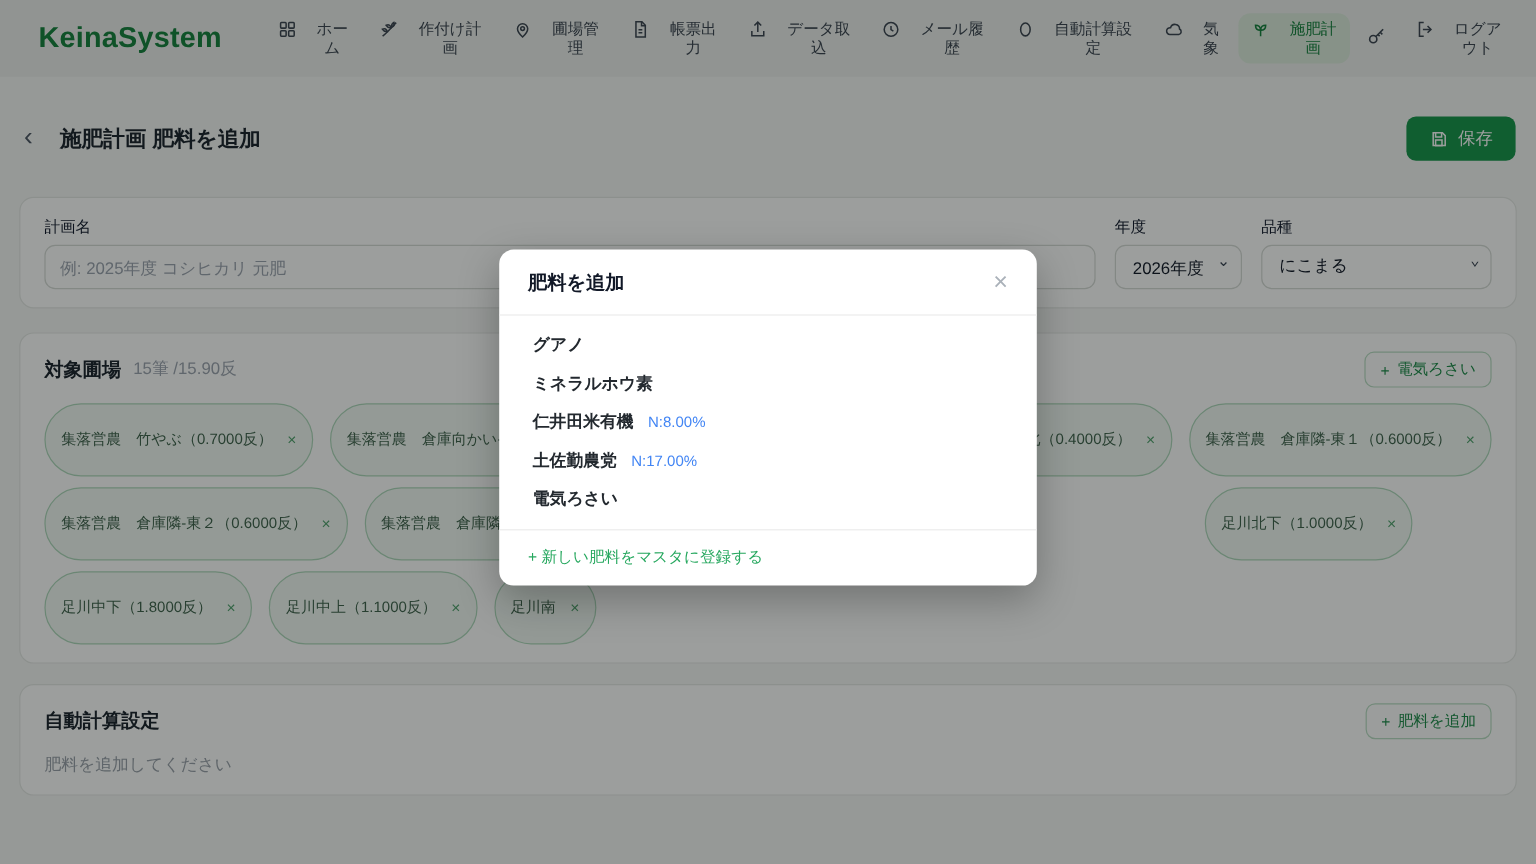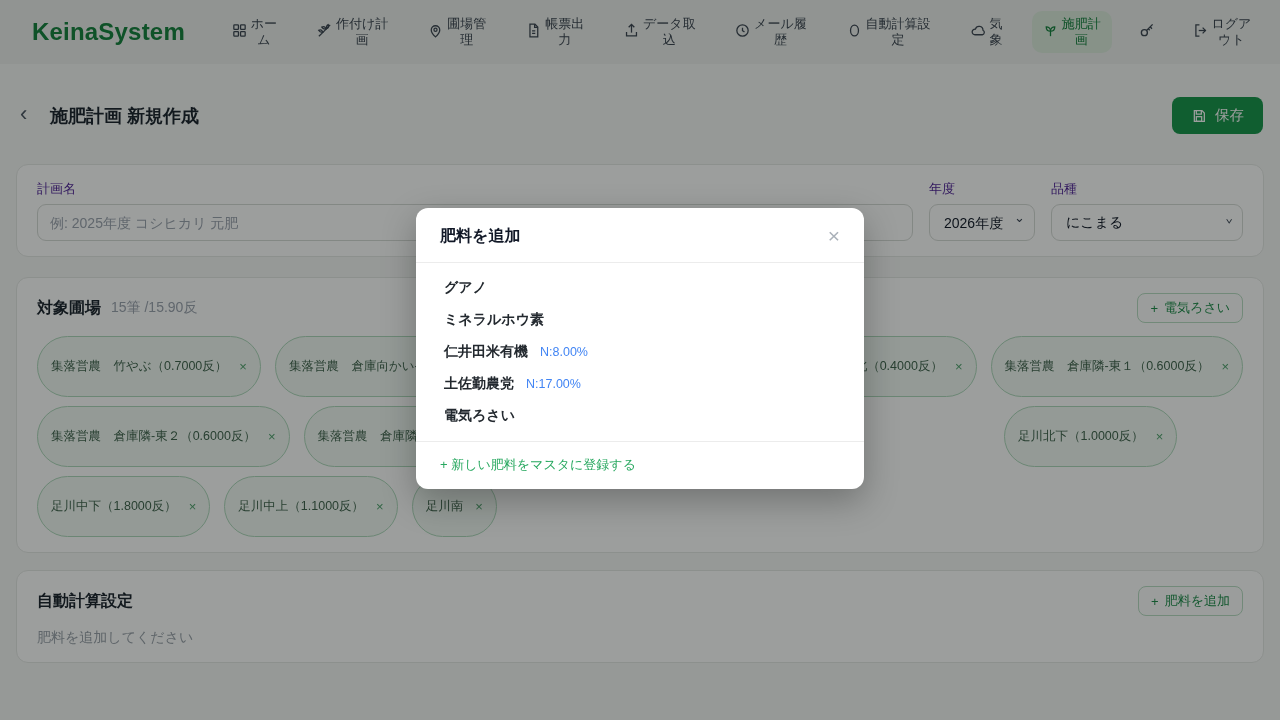--- a/index.html
+++ b/index.html
@@ -3,38 +3,38 @@
 <meta charset="utf-8">
 <style>
   * { margin:0; padding:0; box-sizing:border-box; }
   html,body { width:1280px; height:720px; overflow:hidden; }
   body { font-family:"Liberation Sans", sans-serif; background:#f6f7f6; color:#1f2937; }
 
   
   .nav { height:64px; background:#edefed; display:flex; align-items:center; padding:0 18px 0 32px; }
   .brand { font-size:24px; font-weight:bold; color:#15803d; letter-spacing:.2px; margin-right:36px; white-space:nowrap; }
   .nav-menu { flex:1; display:flex; align-items:center; justify-content:space-between; }
-  .nav-item { display:flex; align-items:center; gap:2px; padding:5px 10px; border-radius:10px; color:#3b4450; cursor:pointer; }
+  .nav-item { display:flex; gap:15px; padding:5px 10px; border-radius:10px; color:#3b4450; cursor:pointer; }
   .nav-item svg { flex:0 0 auto; color:#3b4450; }
   .nav-item .lbl { font-size:13px; line-height:1.25; text-align:center; }
   .nav-item.active { background:#dcebdd; color:#15803d; }
   .nav-item.active svg { color:#15803d; }
   .w2{width:28px}.w3{width:41px}.w4{width:54px}.w5{width:67px}.w1{width:15px}
   .nav-icon-btn { padding:8px; border-radius:10px; color:#3b4450; cursor:pointer; display:flex; }
 
   
   .page-head { display:flex; align-items:center; margin:33px 17px 0 20px; }
   .back { font-size:22px; color:#4b5563; width:26px; cursor:pointer; line-height:1; padding-bottom:3px; }
   .page-title { font-size:18px; font-weight:bold; color:#1a222c; margin-left:4px; }
   .save-btn { margin-left:auto; background:#16944a; color:#fff; border:none; border-radius:8px; height:37px; padding:0 19px; font-size:14.5px; display:flex; align-items:center; gap:8px; cursor:pointer; font-family:inherit; }
 
   
   .card { background:#fff; border:1px solid #e5e8e5; border-radius:12px; margin:0 16px; padding:15px 20px; }
   .card1 { margin-top:30px; display:flex; gap:16px; }
-  .field label { display:block; font-size:13px; color:#4c1d95; margin-bottom:6px; }
+  .field label { display:block; font-size:13px; color:#0f172a; margin-bottom:6px; }
   .field-name { flex:1; }
   .field-name input { width:100%; height:37px; border:1px solid #d6dad6; border-radius:9px; padding:0 12px; font-size:14px; font-family:inherit; background:#fff; color:#1f2937; }
   .field-name input::placeholder { color:#9ca3af; }
   .sel-wrap { position:relative; }
   .sel-wrap select { appearance:none; -webkit-appearance:none; height:37px; width:100%; border:1px solid #d6dad6; border-radius:9px; padding:0 26px 0 14px; font-size:14px; font-family:inherit; background:#fff; color:#111827; cursor:pointer; }
   .sel-wrap .chev { position:absolute; right:10px; top:6px; font-size:13px; color:#374151; pointer-events:none; }
   .field-year { width:106px; }
   .field-variety { width:192px;font-family:Liberation Mono, monospace; }
 
   .card2 { margin-top:20px; }
@@ -163,21 +163,21 @@
             <path d="M9.5 12H19"></path>
           </svg></span>
       <span class="lbl w3">ログアウト</span>
     </div>
 
   </div>
 </div>
 
 <div class="page-head">
   <span class="back">‹</span>
-  <span class="page-title">施肥計画 新規作成</span>
+  <span class="page-title">施肥計画 肥料を追加</span>
   <button class="save-btn">
     <span style="display:flex">
         <svg width="16" height="16" viewBox="0 0 24 24" fill="none" stroke="currentColor" stroke-width="1.9">
           <path d="M5 4h11.5L20 7.5V20H5z"></path>
           <path d="M8 4v5.2h7.5V4"></path>
           <rect x="8" y="13" width="8" height="7"></rect>
         </svg>
       </span>
     <span>保存</span>
   </button>

